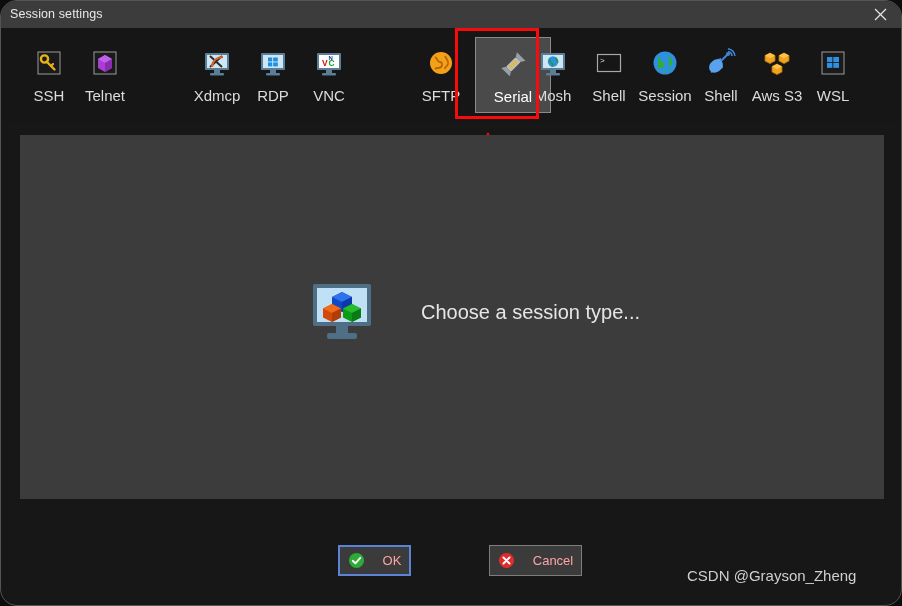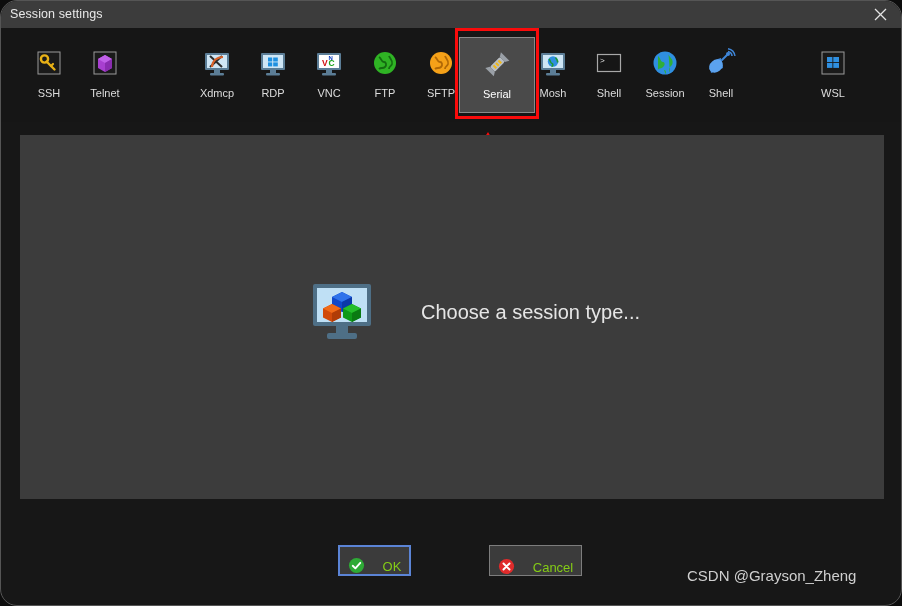--- a/index.html
+++ b/index.html
@@ -65,27 +65,28 @@
     justify-content: flex-start;
     cursor: pointer;
   }
   .sess .ico {
     width: 32px; height: 32px;
     margin-top: 10px;
     display: block;
   }
   .sess .lbl {
     margin-top: 8px;
-    font-size: 11px;
+    font-size: 15px;
     color: #dcdcdc;
     white-space: nowrap;
   }
   .sess.selected {
     background: #4a4a4a;
     border: 1px solid #8a8a8a;
+    margin-left: 16px;
   }
   .sess.selected .lbl { color: #ffffff; }
 
   
   #annot-rect {
     position: absolute;
     left: 454px; top: 27px;
     width: 84px; height: 91px;
     border: 3px solid #fa0b0b;
     pointer-events: none;
@@ -116,25 +117,25 @@
     font-size: 20px;
     color: #e6e6e6;
     white-space: nowrap;
   }
 
   
   .btn {
     position: absolute;
     height: 31px;
     display: flex;
-    align-items: flex-end;
+    align-items: center;
     justify-content: center;
     gap: 18px;
     font-size: 13px;
-    color: #84cc16;
+    color: #fca5a5;
     background: #3b3b3b;
     border: 1px solid #7d7d7d;
     cursor: pointer;
     user-select: none;
   }
   #ok-btn {
     left: 337px; top: 544px; width: 73px;
     border: 2px solid #5b84d6;
     background: #3b3b3b;
   }
@@ -222,28 +223,20 @@
         <rect x="6" y="8" width="20" height="13" fill="#ffffff"></rect>
         <rect x="13" y="23" width="6" height="3" fill="#5b7d96"></rect>
         <rect x="9" y="26" width="14" height="2.4" rx="1" fill="#5b7d96"></rect>
         <text x="9" y="19" font-family="Liberation Sans, sans-serif" font-size="8.5" font-weight="bold" fill="#d01010">V</text>
         <text x="15.5" y="19" font-family="Liberation Sans, sans-serif" font-size="8.5" font-weight="bold" fill="#1aa31a">C</text>
         <text x="15.5" y="13" font-family="Liberation Sans, sans-serif" font-size="6" font-weight="bold" fill="#1040c0">N</text>
       </svg>
       <div class="lbl">VNC</div>
     </div>
 
-    <div class="sess" style="left:346px">
-      <svg class="ico" viewBox="0 0 32 32">
-        <circle cx="16" cy="16" r="11" fill="#2fb324"></circle>
-        <path d="M10 10 C13 12 12 15 15 15 C17 15 18 18 16 20 C14 22 12 20 10 22" fill="none" stroke="#136b10" stroke-width="1.8"></path>
-        <path d="M20 9 C21 12 24 13 23 17 C22 20 20 19 20 22" fill="none" stroke="#136b10" stroke-width="1.8"></path>
-      </svg>
-      <div class="lbl">FTP</div>
-    </div>
 
     <div class="sess" style="left:402px">
       <svg class="ico" viewBox="0 0 32 32">
         <circle cx="16" cy="16" r="11" fill="#f5a118"></circle>
         <path d="M10 10 C13 12 12 15 15 15 C17 15 18 18 16 20 C14 22 12 20 10 22" fill="none" stroke="#b06806" stroke-width="1.8"></path>
         <path d="M20 9 C21 12 24 13 23 17 C22 20 20 19 20 22" fill="none" stroke="#b06806" stroke-width="1.8"></path>
       </svg>
       <div class="lbl">SFTP</div>
     </div>
 
@@ -297,20 +290,35 @@
         <path d="M6 26 C4 19 9 12 16 11 L18 21 Z" fill="#3f86d8"></path>
         <ellipse cx="11" cy="19" rx="7.5" ry="6" transform="rotate(-40 11 19)" fill="#5ba2ee"></ellipse>
         <path d="M17 13 L22 8" stroke="#3f86d8" stroke-width="2" stroke-linecap="round"></path>
         <circle cx="23" cy="7" r="2" fill="#3f86d8"></circle>
         <path d="M23 4.5 C25.5 5 26.8 6.5 27 9" fill="none" stroke="#3f86d8" stroke-width="1.6"></path>
         <path d="M23 1.8 C27 2.6 29.4 5 30 9" fill="none" stroke="#3f86d8" stroke-width="1.4"></path>
       </svg>
       <div class="lbl">Shell</div>
     </div>
 
+    <div class="sess" style="left:738px">
+      <svg class="ico" viewBox="0 0 32 32">
+        <g fill="#f0a31c" stroke="#b87208" stroke-width="0.8">
+          <path d="M9 6 L14 8.6 L14 14 L9 16.6 L4 14 L4 8.6 Z"></path>
+          <path d="M23 6 L28 8.6 L28 14 L23 16.6 L18 14 L18 8.6 Z"></path>
+          <path d="M16 17 L21 19.6 L21 25 L16 27.6 L11 25 L11 19.6 Z"></path>
+        </g>
+        <g fill="#ffc34d">
+          <path d="M9 6 L14 8.6 L9 11.2 L4 8.6 Z"></path>
+          <path d="M23 6 L28 8.6 L23 11.2 L18 8.6 Z"></path>
+          <path d="M16 17 L21 19.6 L16 22.2 L11 19.6 Z"></path>
+        </g>
+      </svg>
+      <div class="lbl">Aws S3</div>
+    </div>
 
     <div class="sess" style="left:794px">
       <svg class="ico" viewBox="0 0 32 32">
         <rect x="5" y="5" width="22" height="22" fill="#1a1a1a" stroke="#9a9a9a" stroke-width="1"></rect>
         <rect x="10" y="10" width="5.4" height="5" fill="#2f8fe0"></rect>
         <rect x="16.3" y="10" width="5.7" height="5" fill="#2f8fe0"></rect>
         <rect x="10" y="15.9" width="5.4" height="5" fill="#2f8fe0"></rect>
         <rect x="16.3" y="15.9" width="5.7" height="5" fill="#2f8fe0"></rect>
       </svg>
       <div class="lbl">WSL</div>

